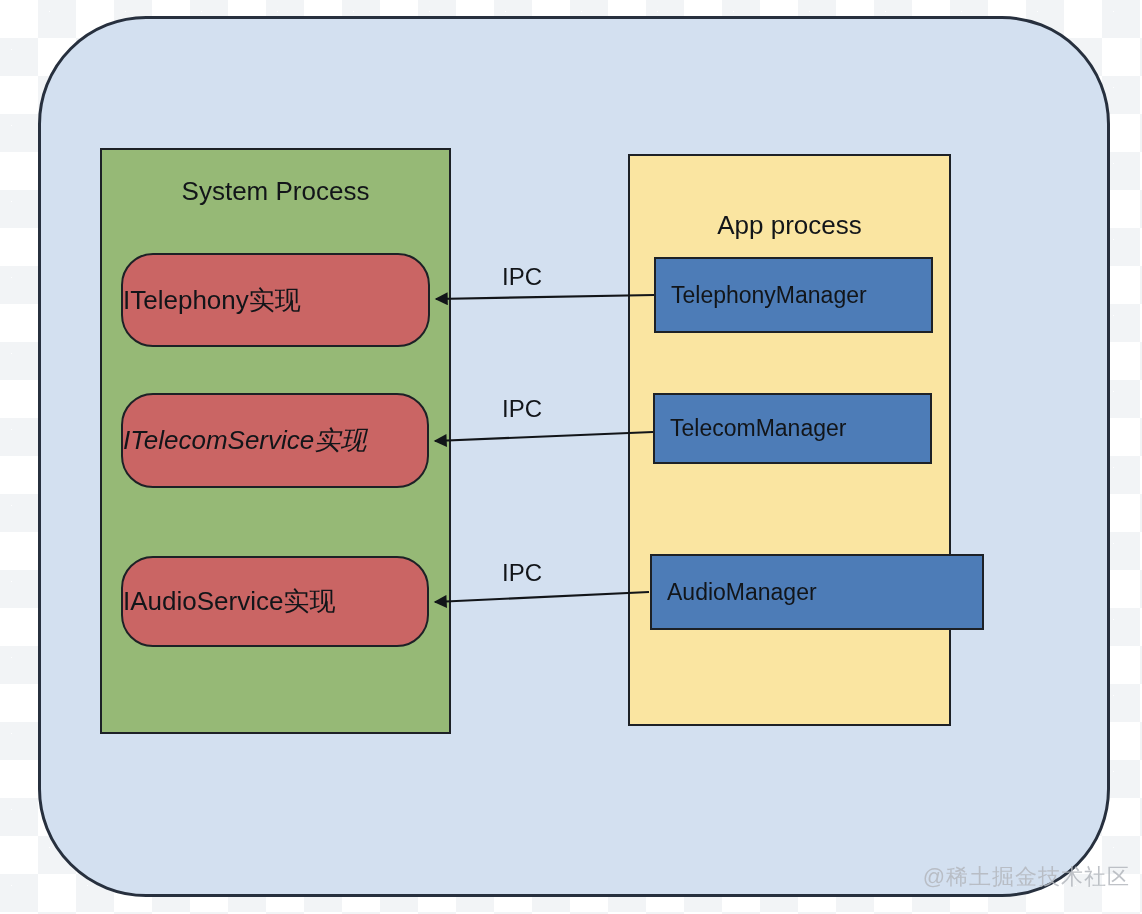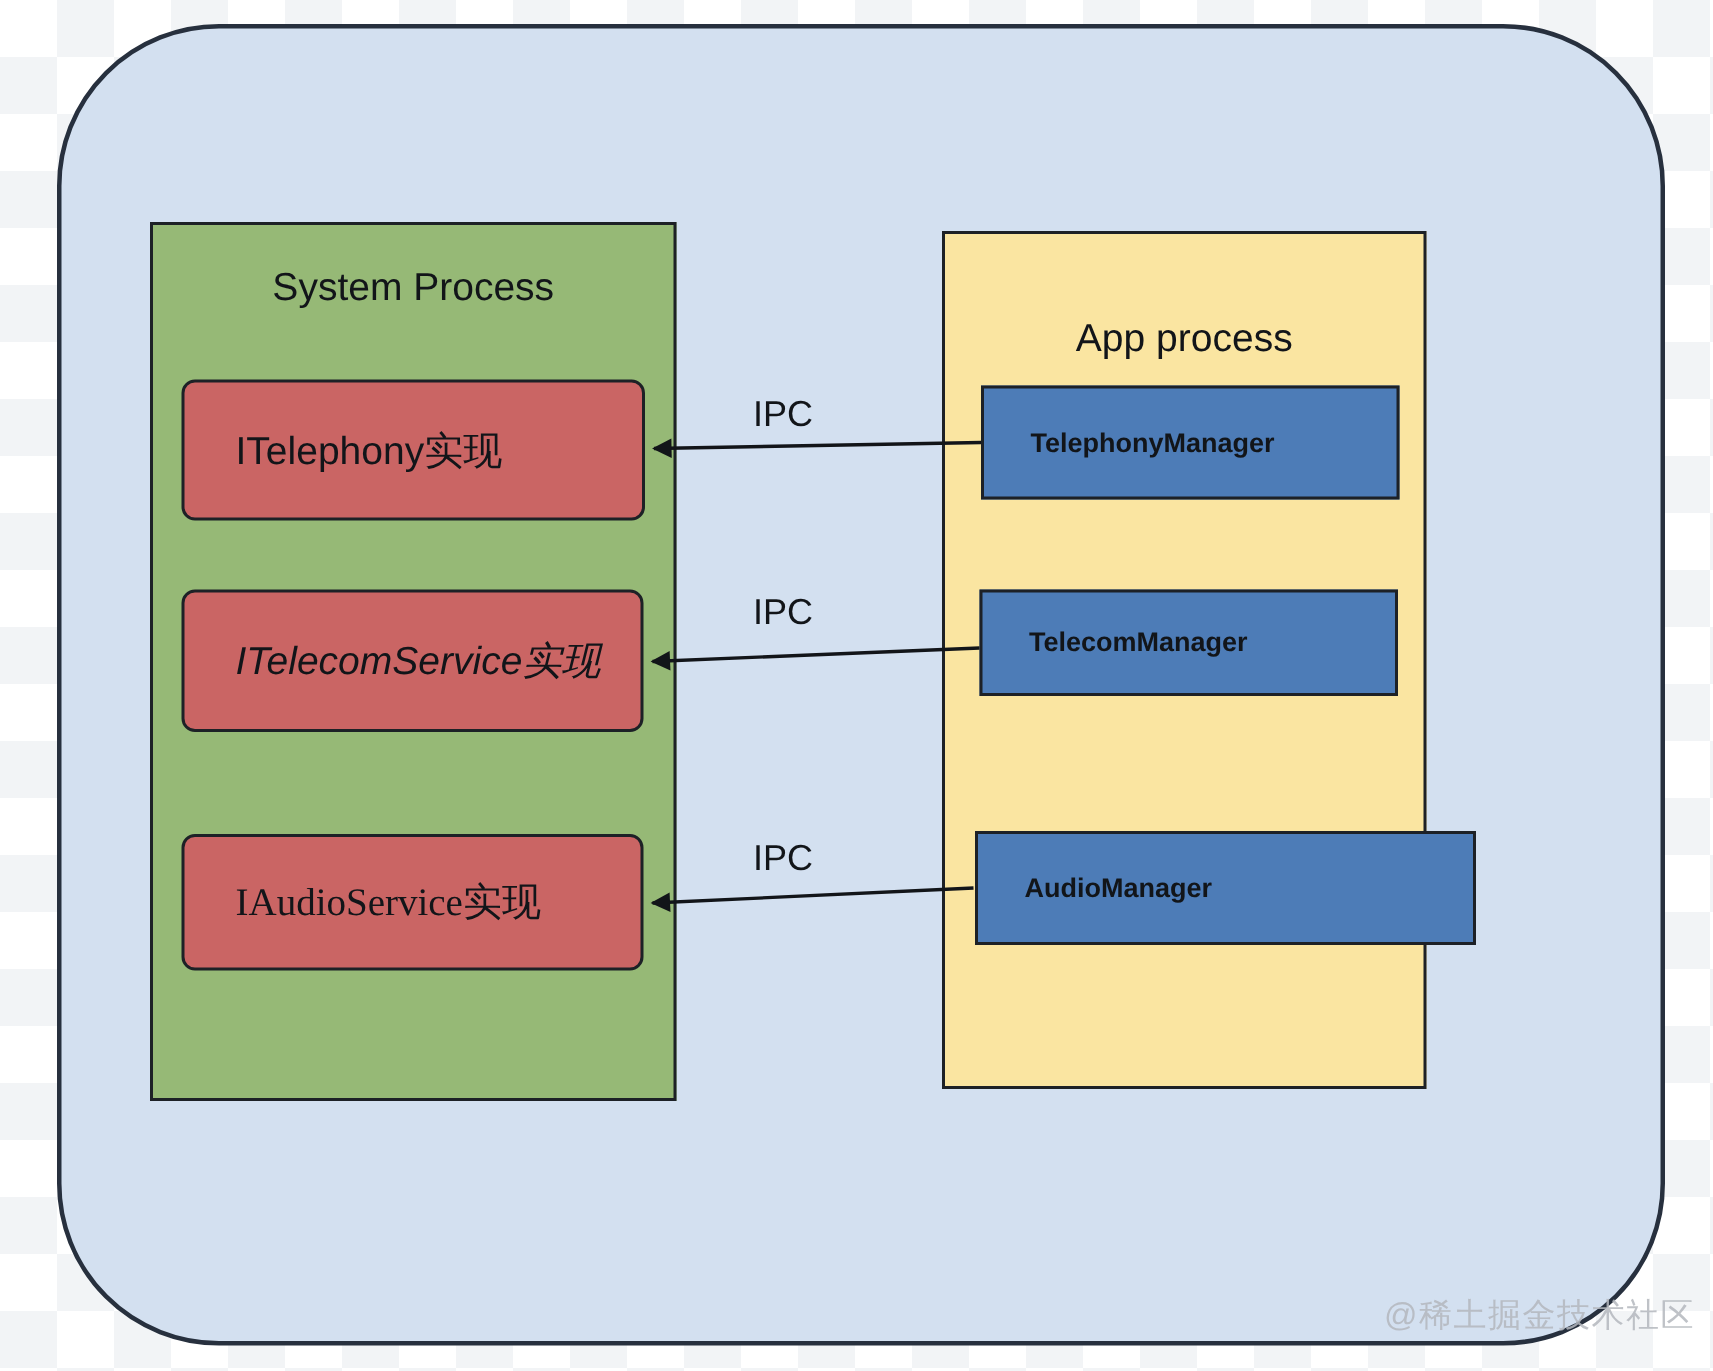--- a/index.html
+++ b/index.html
@@ -58,41 +58,39 @@
     font-size: 26px;
     color: var(--text);
   }
   .green .process-title { top: 26px; }
   .yellow .process-title { top: 54px; }
 
   .impl-box {
     position: absolute;
     background: var(--red);
     border: 2.5px solid var(--inner-border);
-    border-radius: 9px;
+    border-radius: 32px;
     display: flex;
     align-items: center;
-    padding-left: 34px;
     font-size: 26px;
     color: var(--text);
   }
   .impl-1 { left: 121px; top: 253px; width: 309px; height: 94px; }
   .impl-2 { left: 121px; top: 393px; width: 308px; height: 95px; font-style: italic; }
-  .impl-3 { left: 121px; top: 556px; width: 308px; height: 91px; font-family: Liberation Serif, serif; }
+  .impl-3 { left: 121px; top: 556px; width: 308px; height: 91px; }
 
   .mgr-box {
     position: absolute;
     background: var(--blue-box);
     border: 2.5px solid var(--inner-border);
     display: flex;
     align-items: center;
-    padding-left: 31px;
-    font-size: 18px;
+    padding-left: 15px;
+    font-size: 23px;
     color: var(--text);
-    font-weight: bold;
   }
   .mgr-1 { left: 654px; top: 257px; width: 279px; height: 76px; }
   .mgr-2 { left: 653px; top: 393px; width: 279px; height: 71px; }
   .mgr-3 { left: 650px; top: 554px; width: 334px; height: 76px; }
 
   .arrow-layer {
     position: absolute;
     inset: 0;
     width: 1142px;
     height: 914px;

